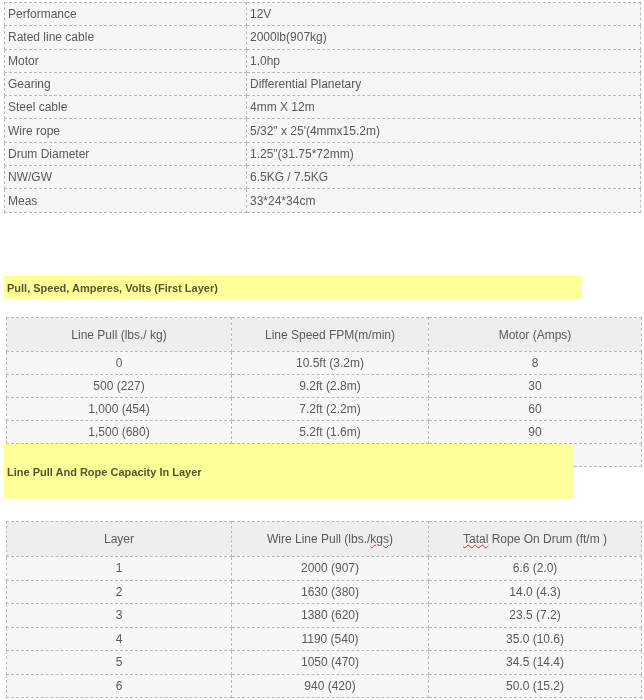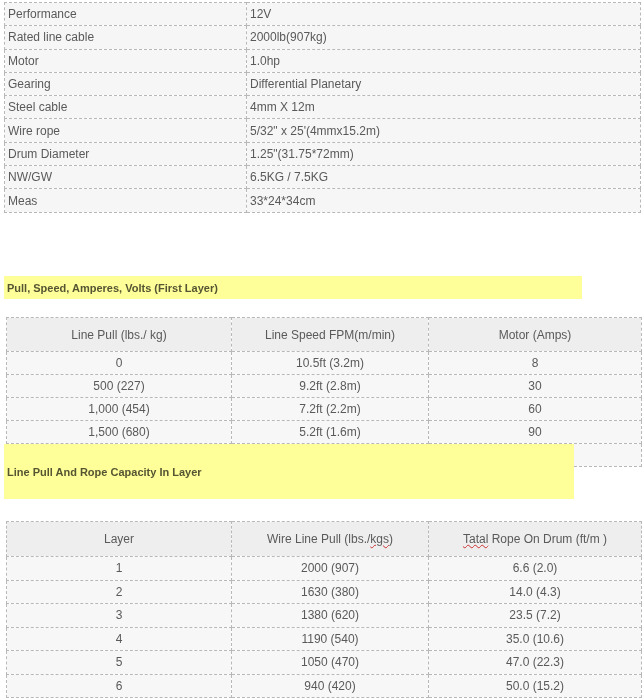--- a/index.html
+++ b/index.html
@@ -223,21 +223,21 @@
       <td>23.5 (7.2)</td>
     </tr>
     <tr>
       <td>4</td>
       <td>1190 (540)</td>
       <td>35.0 (10.6)</td>
     </tr>
     <tr>
       <td>5</td>
       <td>1050 (470)</td>
-      <td>47.0 (22.3)</td>
+      <td>34.5 (14.4)</td>
     </tr>
     <tr>
       <td>6</td>
       <td>940 (420)</td>
       <td>50.0 (15.2)</td>
     </tr>
   </tbody>
 </table>
 
 </body></html>

